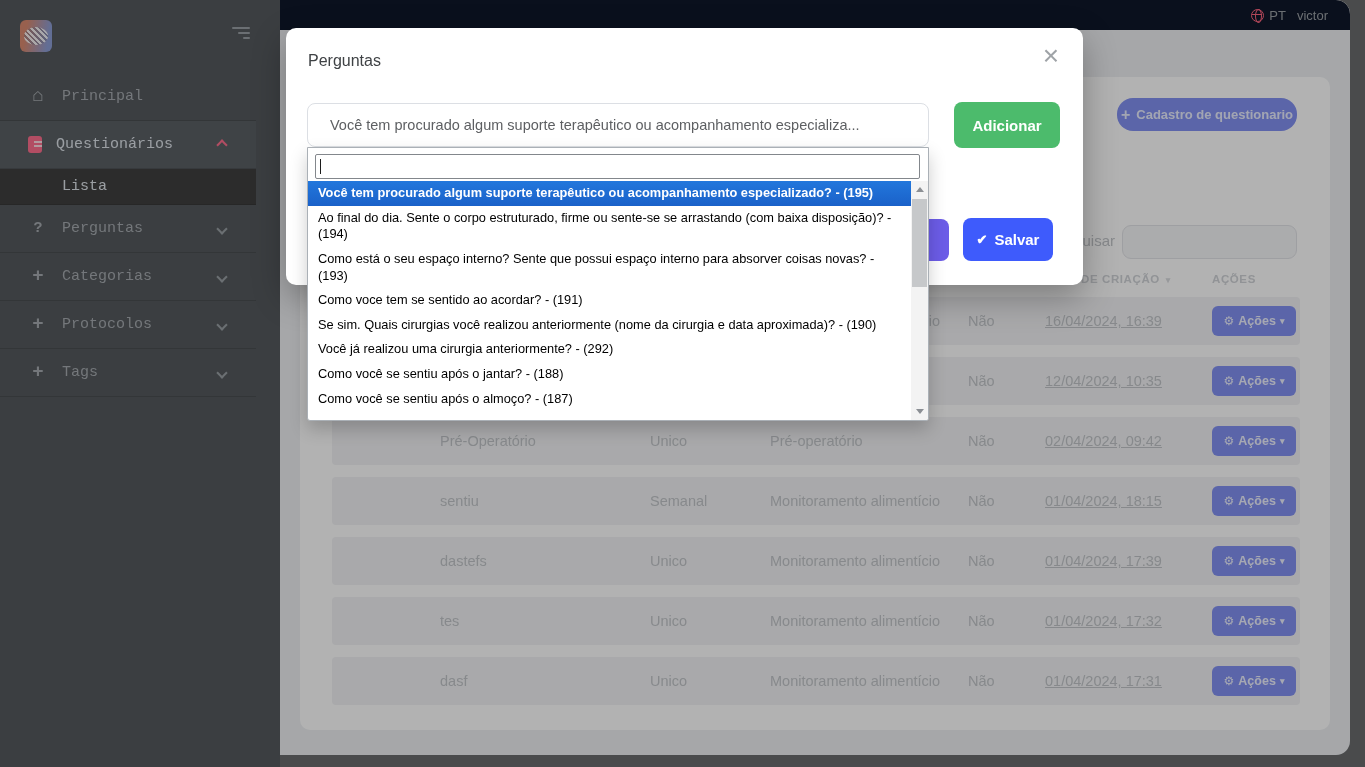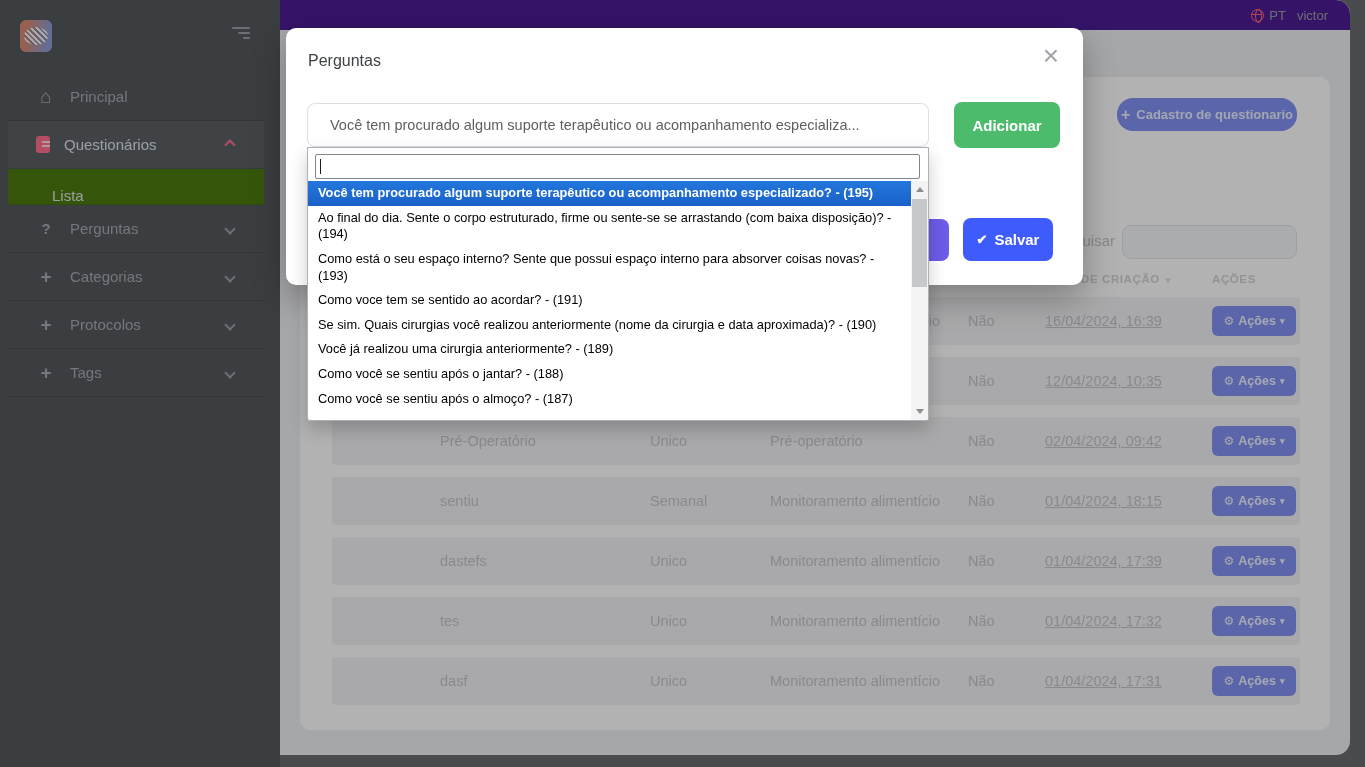--- a/index.html
+++ b/index.html
@@ -12,42 +12,42 @@
   
   .sidebar { position:absolute; left:0; top:0; width:280px; height:767px; background:#55595d; z-index:10; }
   .logo-tile { position:absolute; left:20px; top:20px; width:32px; height:32px; border-radius:6px;
                background:linear-gradient(100deg,#da8a70 20%,#8d9ed6 85%); }
   .logo-tile::before { content:""; position:absolute; left:4px; top:7px; width:24px; height:18px;
                border-radius:50%; background:repeating-linear-gradient(45deg, rgba(255,255,255,.85) 0 2px, rgba(120,120,140,.45) 2px 4px); }
   .side-toggle { position:absolute; right:30px; top:27px; width:18px; height:12px; cursor:pointer; }
   .side-toggle i { display:block; height:2px; background:#9aa0a5; border-radius:1px; margin-bottom:3px; margin-left:auto; }
   .side-toggle i:nth-child(1){ width:18px; } .side-toggle i:nth-child(2){ width:12px; } .side-toggle i:nth-child(3){ width:7px; }
 
-  .side-menu { position:absolute; top:73px; left:8px; width:256px; }
+  .side-menu { position:absolute; top:73px; left:0; width:256px;font-family:Liberation Mono, monospace; }
   .side-item { position:relative; height:48px; display:flex; align-items:center; padding-left:28px;
                color:#a6abb0; font-size:15px; border-bottom:1px solid rgba(0,0,0,.12); cursor:pointer; }
   .side-item.open { background:#5b6065; color:#dde3e9; }
-  .side-item.sub  { height:36px; background:#4d7c0f; color:#dde3e9; padding-left:44px;align-items:flex-end; }
+  .side-item.sub  { height:36px; background:#404040; color:#dde3e9; padding-left:62px; }
   .s-icon { width:20px; display:inline-flex; justify-content:center; margin-right:14px; position:relative; }
   .home-icon::before     { content:"⌂"; font-size:19px; line-height:1; }
   .question-icon::before { content:"?"; font-size:15px; font-weight:bold; }
   .plus-icon::before     { content:"+"; font-size:19px; font-weight:bold; line-height:.8; }
   .journal-icon { width:14px; height:17px; background:#ff6f8e; border-radius:3px; }
   .journal-icon::before { content:""; position:absolute; left:6px; top:5px; width:8px; height:2px;
                background:rgba(255,255,255,.75); box-shadow:0 4px 0 rgba(255,255,255,.75); }
   .s-label { flex:1; }
   .chev { width:8px; height:8px; margin-right:30px; }
   .chev-down { border-left:2px solid #9aa0a5; border-bottom:2px solid #9aa0a5; transform:rotate(-45deg); }
   .chev-up   { border-left:2px solid; border-bottom:2px solid; transform:rotate(135deg); }
   .chev.pink { border-color:#ff6f8e; }
 
   
   .content-wrap { position:absolute; left:280px; top:0; width:1070px; height:755px;
                   background:#eef0f3; border-radius:0 14px 14px 0; z-index:5; overflow:hidden; }
-  .topbar { position:absolute; left:0; top:0; width:100%; height:30px; background:#4c1d95;
+  .topbar { position:absolute; left:0; top:0; width:100%; height:30px; background:#0f172a;
             display:flex; align-items:center; justify-content:flex-end; gap:11px; padding-right:22px;
             font-size:13px; color:#9aa0a5; border-radius:0 14px 0 0; }
   .lang { display:flex; align-items:center; gap:5px; cursor:pointer; }
   .globe-icon { width:13px; height:13px; border:1.4px solid #ff6680; border-radius:50%; position:relative; display:inline-block; }
   .globe-icon::before { content:""; position:absolute; left:3px; top:-1px; width:5px; height:12px;
             border:1px solid #ff6680; border-radius:50%; }
   .globe-icon::after { content:""; position:absolute; left:0px; top:4.5px; width:10px; height:1px; background:#ff6680; }
   .user { cursor:pointer; }
 
   .card { position:absolute; left:20px; top:77px; width:1030px; height:653px; background:#ffffff; border-radius:10px; }
@@ -336,21 +336,21 @@
 
         <div class="dd-item">Ao final do dia. Sente o corpo estruturado, firme ou sente-se se arrastando (com baixa disposição)? - (194)</div>
 
         <div class="dd-item">Como está o seu espaço interno? Sente que possui espaço interno para absorver coisas novas? - (193)</div>
 
 
         <div class="dd-item">Como voce tem se sentido ao acordar? - (191)</div>
 
         <div class="dd-item">Se sim. Quais cirurgias você realizou anteriormente (nome da cirurgia e data aproximada)? - (190)</div>
 
-        <div class="dd-item">Você já realizou uma cirurgia anteriormente? - (189)</div>
+        <div class="dd-item">Você já realizou uma cirurgia anteriormente? - (292)</div>
 
         <div class="dd-item">Como você se sentiu após o jantar? - (188)</div>
 
         <div class="dd-item">Como você se sentiu após o almoço? - (187)</div>
       </div>
     <div class="dd-scrollbar">
       <div class="sb-btn sb-up">
           <span class="sb-tri-up"></span>
         </div>
       <div class="sb-thumb"></div>

